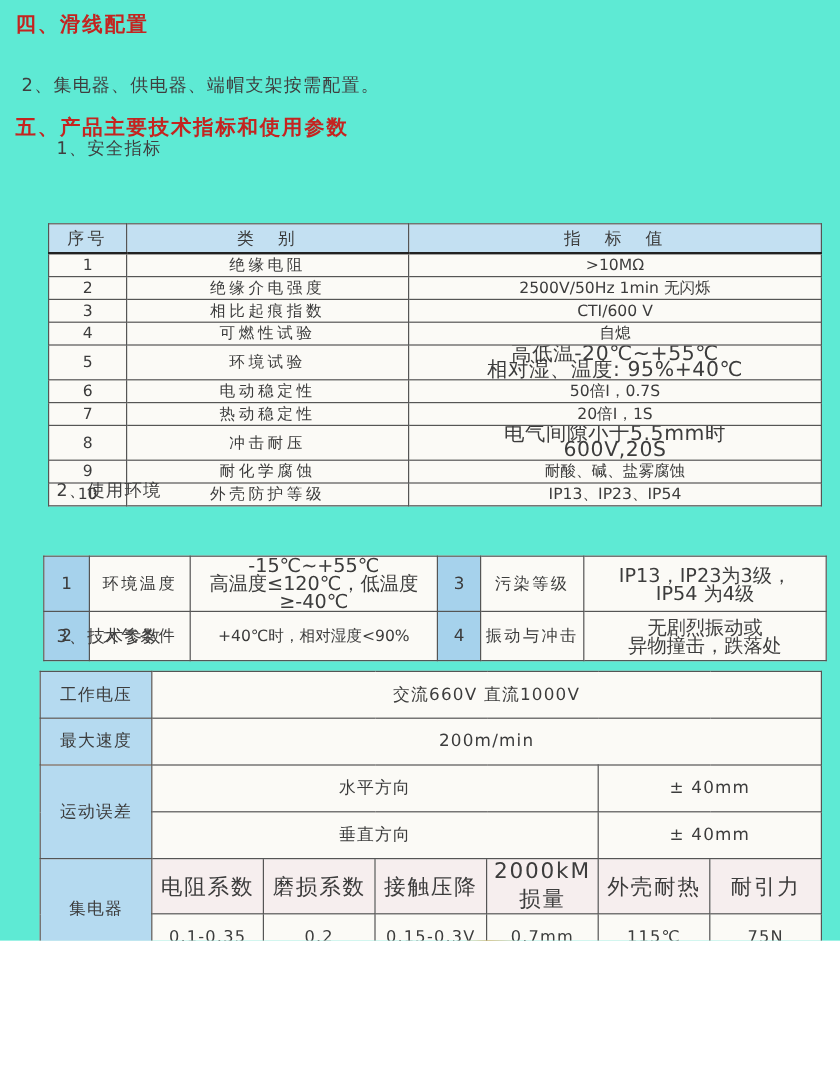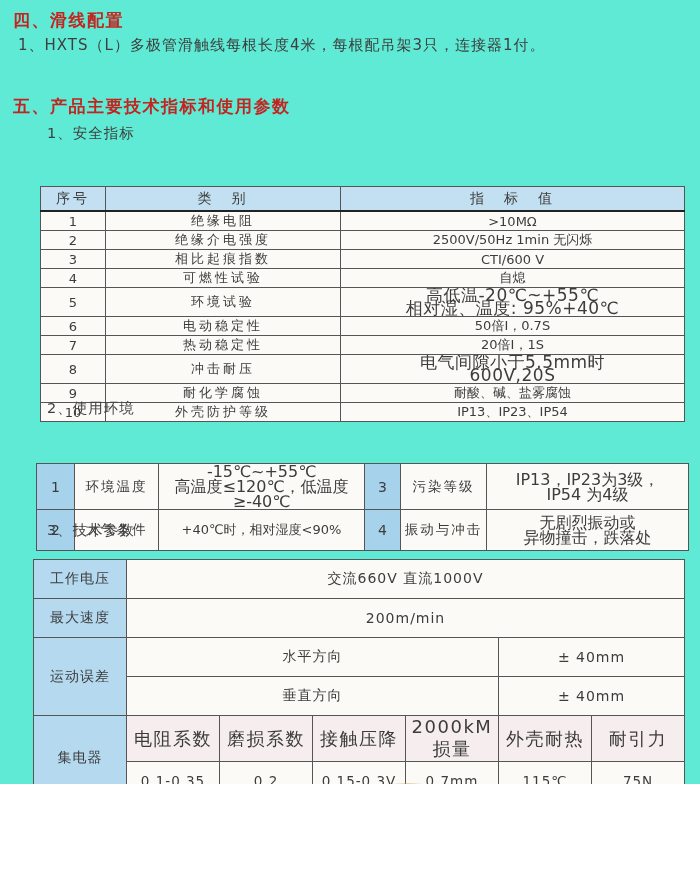--- a/index.html
+++ b/index.html
@@ -38,24 +38,24 @@
   .t3 .cv{height:38px;font-size:13.5px;letter-spacing:1px;}
 
   .rail-photo{position:absolute;left:0;top:772px;}
 </style>
 </head>
 <body>
 
 <div class="page">
 
   <div class="red-h" style="top:9px;">四、滑线配置</div>
-  <div class="body-line" style="top:36px;">1、HXTS（L）多极管滑触线每根长度4米，每根配吊架3只，连接器1付。</div>
+  <div class="body-line" style="top:62px;">2、集电器、供电器、端帽支架按需配置。</div>
 
   <div class="red-h" style="top:95px;">五、产品主要技术指标和使用参数</div>
-  <div class="sub-h" style="top:124px;">1、安全指标</div>
+  <div class="sub-h" style="top:114px;">1、安全指标</div>
 
   <table class="t1">
     <colgroup>
         <col style="width:65px">
         <col style="width:235px">
         <col style="width:344px">
       </colgroup>
     <tbody>
         <tr>
       <td class="hdr">序号</td>

